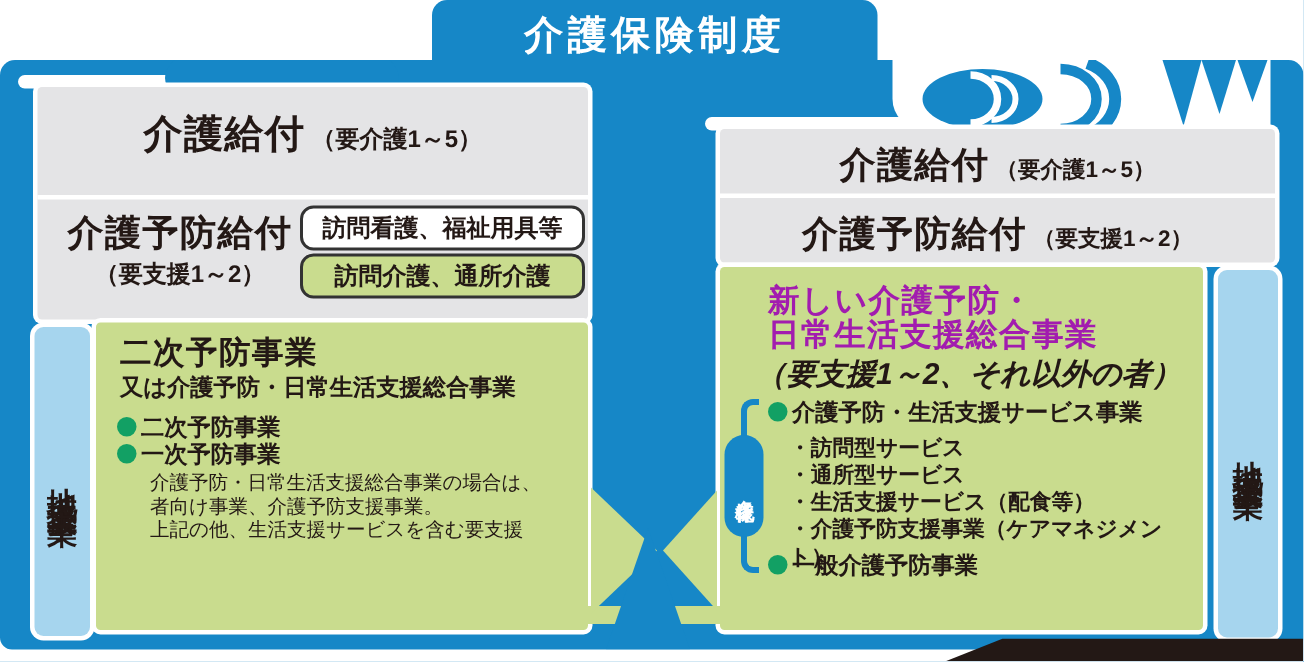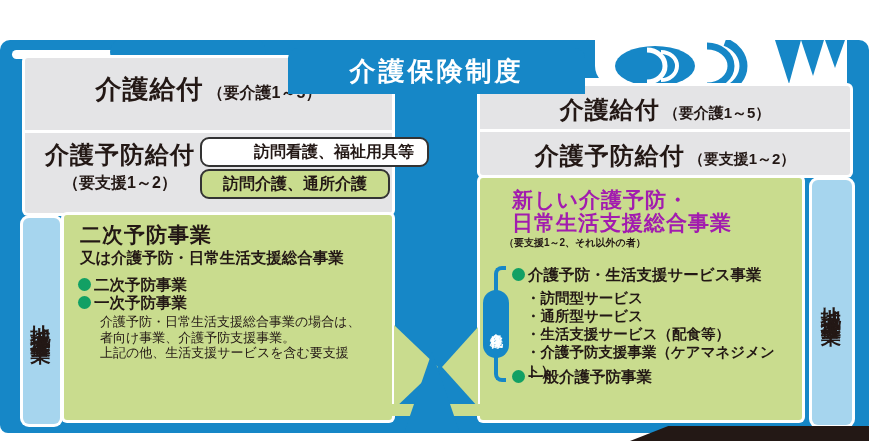--- a/index.html
+++ b/index.html
@@ -5,21 +5,21 @@
   html,body{margin:0;padding:0;background:#ffffff;}
   body{font-family:"Liberation Sans","DejaVu Sans",sans-serif;color:#231815;}
   .stage{position:relative;width:869px;height:441px;background:#ffffff;overflow:hidden;}
 
   
   .bg{position:absolute;left:0;top:40px;width:869px;height:393px;background:#1687C7;
       border-radius:10px 10px 8px 8px;overflow:hidden;}
 
   
   .title-tab{position:absolute;left:288px;top:0;width:297px;height:46px;background:#1687C7;
-      border-radius:10px 10px 0 0;display:flex;align-items:center;justify-content:center;margin-top:48px;}
+      border-radius:10px 10px 0 0;display:flex;align-items:center;justify-content:center;}
   .title-tab span{color:#ffffff;font-size:26px;font-weight:bold;letter-spacing:3px;}
 
   
   .swoosh-left-strip{position:absolute;left:12px;top:10px;width:228px;height:9px;background:#ffffff;border-radius:5px;}
   .swoosh-left-notch{position:absolute;left:110px;top:-18px;width:156px;height:60px;background:#1687C7;border-radius:50%;}
   .band-right{position:absolute;left:595px;top:0;width:252px;height:46px;background:#ffffff;border-radius:0 0 0 20px;}
   .strip-right{position:absolute;left:470px;top:38px;width:140px;height:9px;background:#ffffff;border-radius:5px 0 0 5px;}
 
   
   .panel{position:absolute;background:#E4E4E6;box-shadow:0 0 0 3px #ffffff;border-radius:3px;}
@@ -50,21 +50,21 @@
   .lgb-sub{position:absolute;left:16px;top:33px;font-size:15.5px;font-weight:bold;}
   .lgb-li{position:absolute;left:14px;font-size:15.5px;font-weight:bold;}
   .lgb-note{position:absolute;left:36px;top:99px;font-size:13px;line-height:15.5px;}
 
   
   .rp-row{height:43px;padding-top:8px;box-sizing:border-box;}
   .rp-row .h-big{font-size:24px;}
   .rp-row .h-note{font-size:15px;}
 
   .rgb-title{position:absolute;left:32px;font-size:21px;font-weight:bold;color:#a21caf;letter-spacing:1px;}
-  .rgb-sub{position:absolute;left:24px;top:58px;font-size:10px;font-weight:bold;}
+  .rgb-sub{position:absolute;left:24px;top:58px;font-size:20px;font-weight:bold;font-style:italic;}
   .rgb-li{position:absolute;font-size:15.5px;font-weight:bold;}
   .rgb-item{position:absolute;left:46px;font-size:14.5px;font-weight:bold;}
   .bracket{position:absolute;left:14px;top:88px;width:12px;height:116px;
       border-left:4px solid #1687C7;border-top:4px solid #1687C7;border-bottom:4px solid #1687C7;
       border-radius:8px 0 0 8px;box-sizing:border-box;}
   .pill{position:absolute;left:3px;top:112px;width:26px;height:68px;background:#1687C7;border-radius:13px;
       display:flex;align-items:center;justify-content:center;}
   .pill span{writing-mode:vertical-rl;text-orientation:upright;color:#ffffff;font-size:13px;font-weight:bold;letter-spacing:1px;}
 
   
@@ -101,21 +101,21 @@
       <div class="lp-row1 row-center">
         <span class="h-big">介護給付</span>
         <span class="h-note">（要介護1～5）</span>
       </div>
       <div class="sep"></div>
       <div class="lp-row2">
         <div class="lp-col">
           <div class="t">介護予防給付</div>
           <div class="n">（要支援1～2）</div>
         </div>
-        <div class="svc-box" style="top:4px;padding-left:39px;">訪問看護、福祉用具等</div>
+        <div class="svc-box" style="top:4px;">訪問看護、福祉用具等</div>
         <div class="svc-box green" style="top:36px;">訪問介護、通所介護</div>
       </div>
     </div>
 
     <div class="sidebar" style="left:23px;top:178px;width:37px;height:206px;">
       <span>地域支援事業</span>
     </div>
 
     <div class="greenbox" style="left:64px;top:175px;width:328px;height:205px;">
       <div class="lgb-title">二次予防事業</div>

